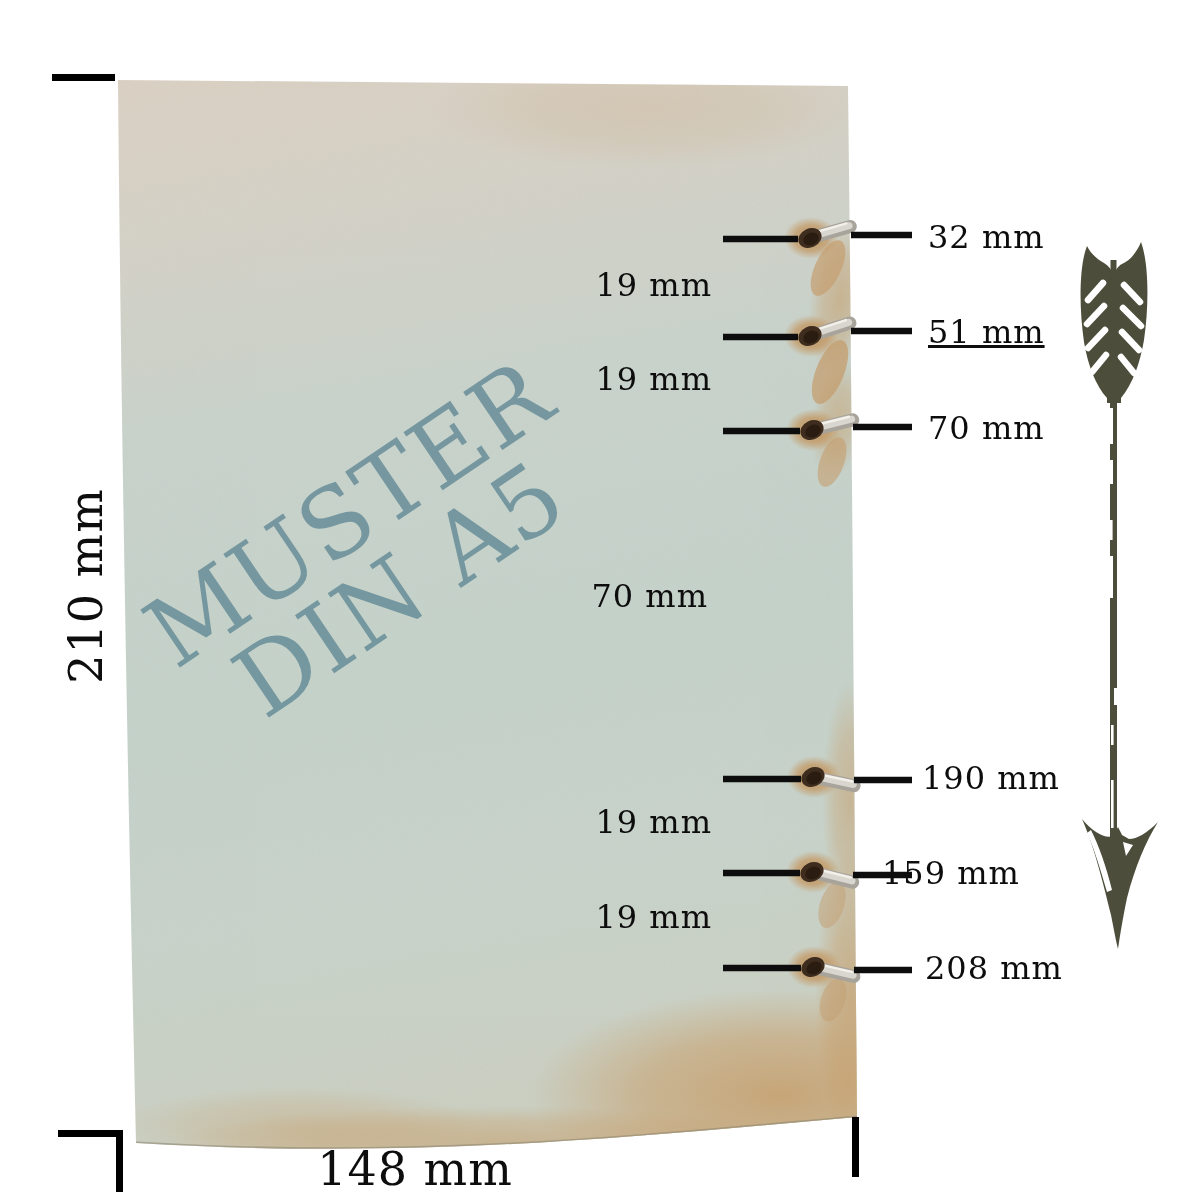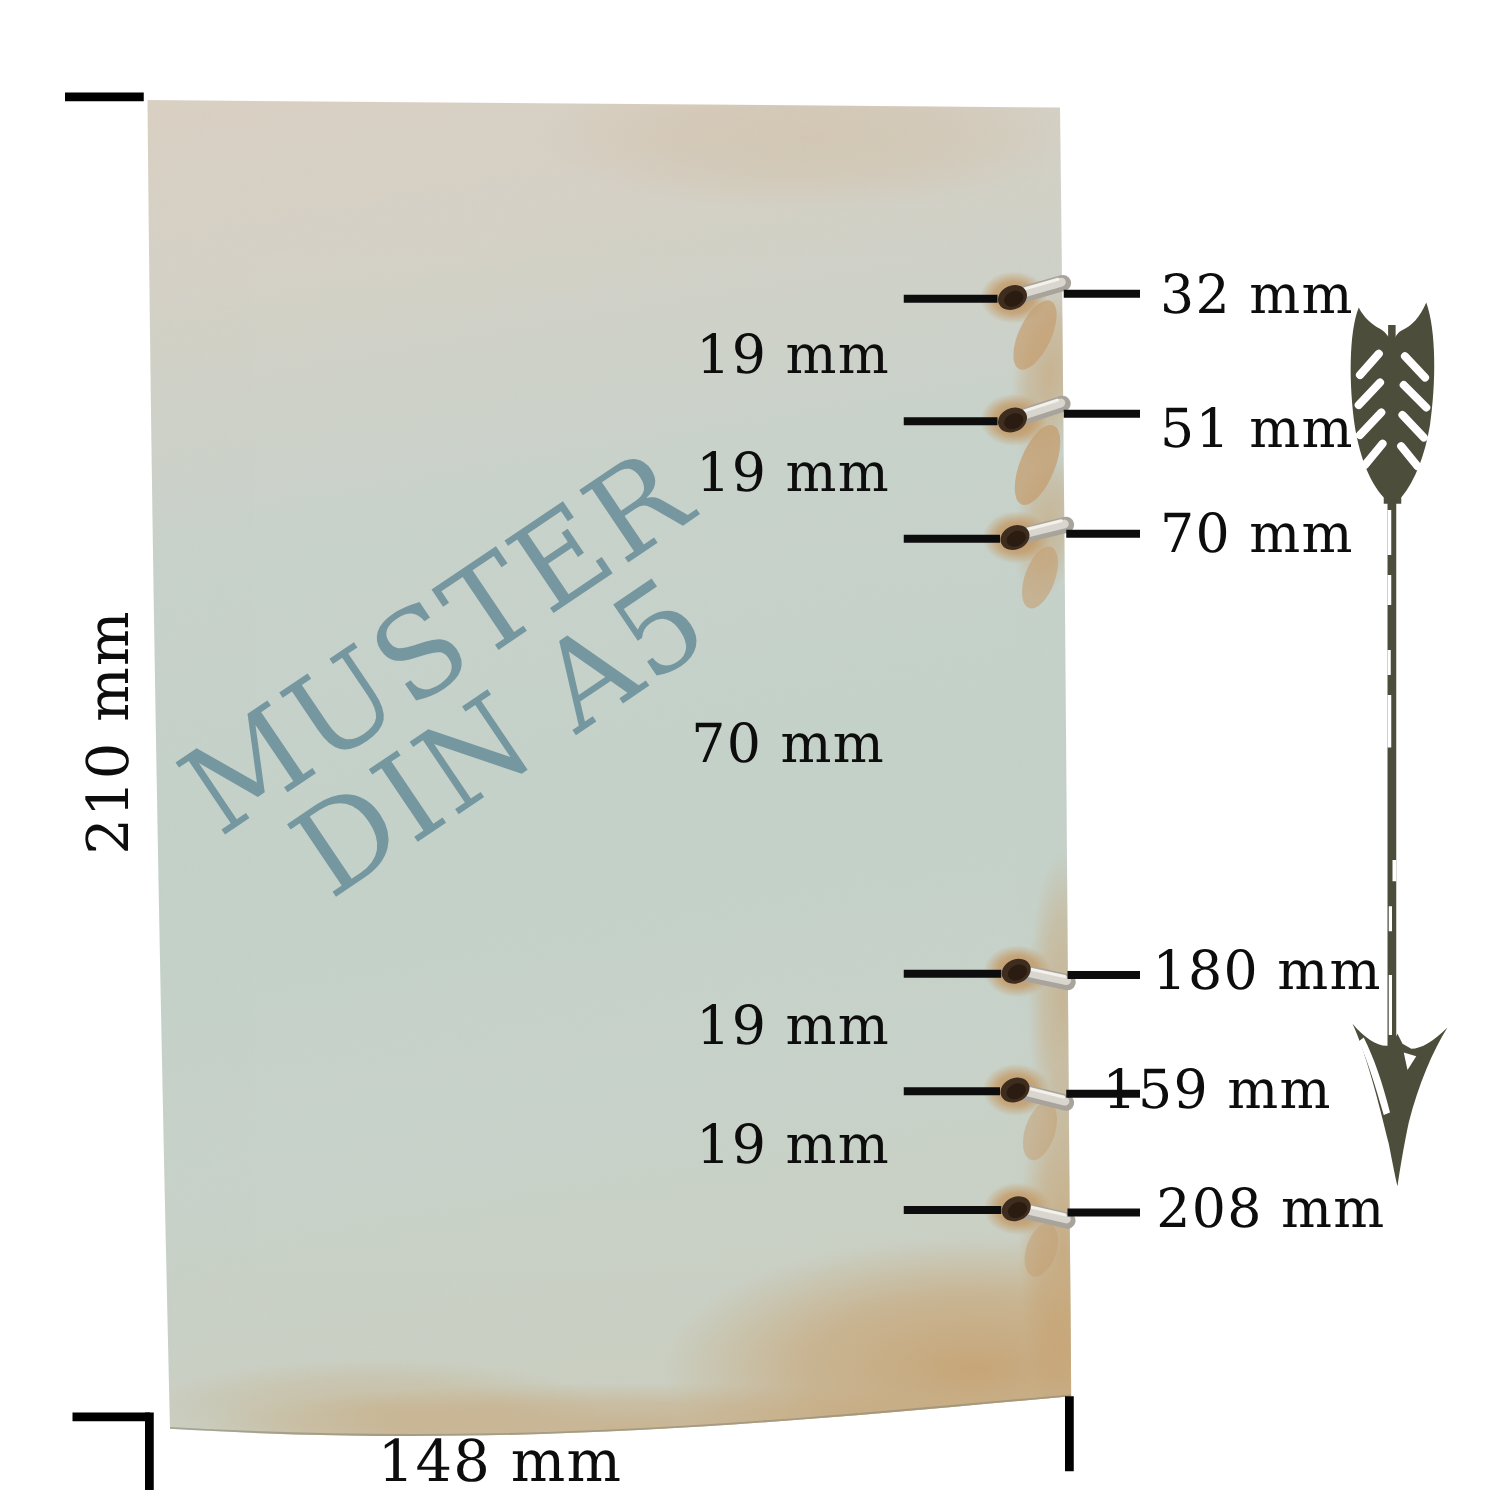--- a/index.html
+++ b/index.html
@@ -8,21 +8,21 @@
     width:1200px;height:1200px;
     background:#ffffff;
     overflow:hidden;
     font-family:"DejaVu Serif","Liberation Serif",serif;
     color:#0d0d0d;
   }
   .stage svg{position:absolute;left:0;top:0;}
   .lbl{
     position:absolute;
     white-space:nowrap;
-    font-size:43px;
+    font-size:32px;
     line-height:1;
     color:#0d0d0d;
     letter-spacing:1px;
   }
   .hole-lbl{transform:translateY(-50%);text-align:left;}
   .gap-lbl{transform:translateY(-50%);text-align:center;}
   .dim-lbl{font-size:46px;}
   .watermark{
     position:absolute;
     left:375px;top:552px;
@@ -235,28 +235,28 @@
       </g>
     </g>
   </svg>
 
   <div class="watermark">
     <span class="wline">MUSTER</span>
     <span class="wline">DIN A5</span>
   </div>
 
   <div class="lbl hole-lbl" style="left:928px;top:237px;">32 mm</div>
-  <div class="lbl hole-lbl" style="left:928px;top:344px;">51 mm</div>
+  <div class="lbl hole-lbl" style="left:928px;top:332px;text-decoration:underline;">51 mm</div>
   <div class="lbl hole-lbl" style="left:928px;top:428px;">70 mm</div>
-  <div class="lbl hole-lbl" style="left:922px;top:778px;">180 mm</div>
+  <div class="lbl hole-lbl" style="left:922px;top:778px;">190 mm</div>
   <div class="lbl hole-lbl" style="left:882px;top:873px;">159 mm</div>
   <div class="lbl hole-lbl" style="left:925px;top:968px;">208 mm</div>
 
   <div class="lbl gap-lbl" style="right:488px;top:285px;">19 mm</div>
   <div class="lbl gap-lbl" style="right:488px;top:379px;">19 mm</div>
   <div class="lbl gap-lbl" style="right:492px;top:596px;">70 mm</div>
   <div class="lbl gap-lbl" style="right:488px;top:822px;">19 mm</div>
   <div class="lbl gap-lbl" style="right:488px;top:917px;">19 mm</div>
 
   <div class="lbl dim-lbl" style="left:86px;top:586px;transform:translate(-50%,-50%) rotate(-90deg);">210 mm</div>
-  <div class="lbl dim-lbl" style="left:400px;top:1169px;transform:translate(-50%,-50%);text-align:center;">148 mm</div>
+  <div class="lbl dim-lbl" style="left:415px;top:1169px;transform:translate(-50%,-50%);text-align:center;">148 mm</div>
 
 </div>
 
 </body></html>

